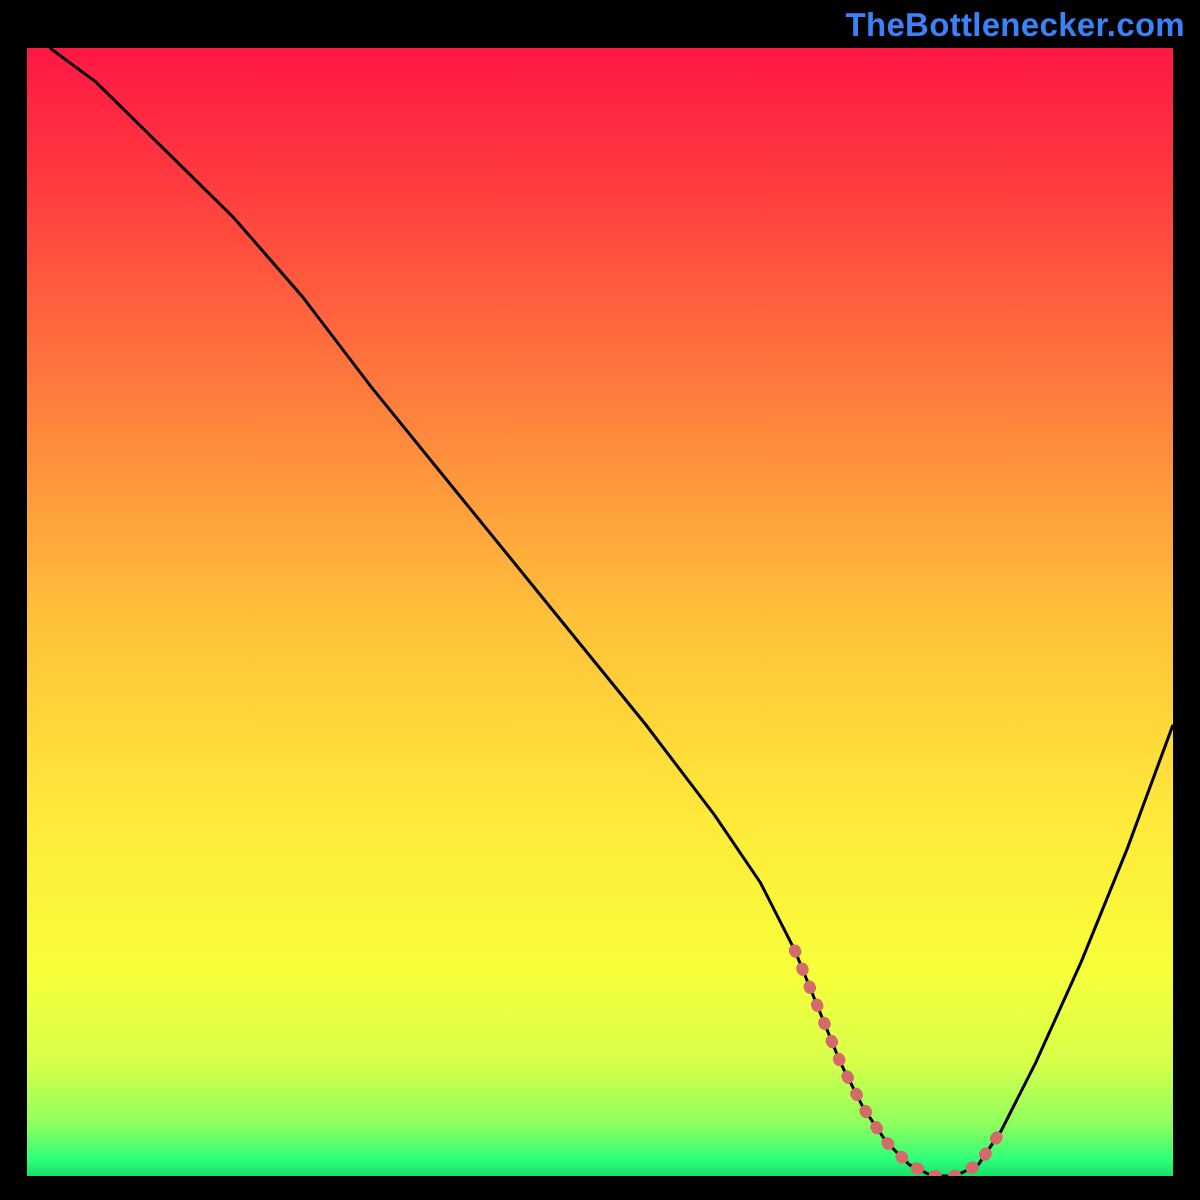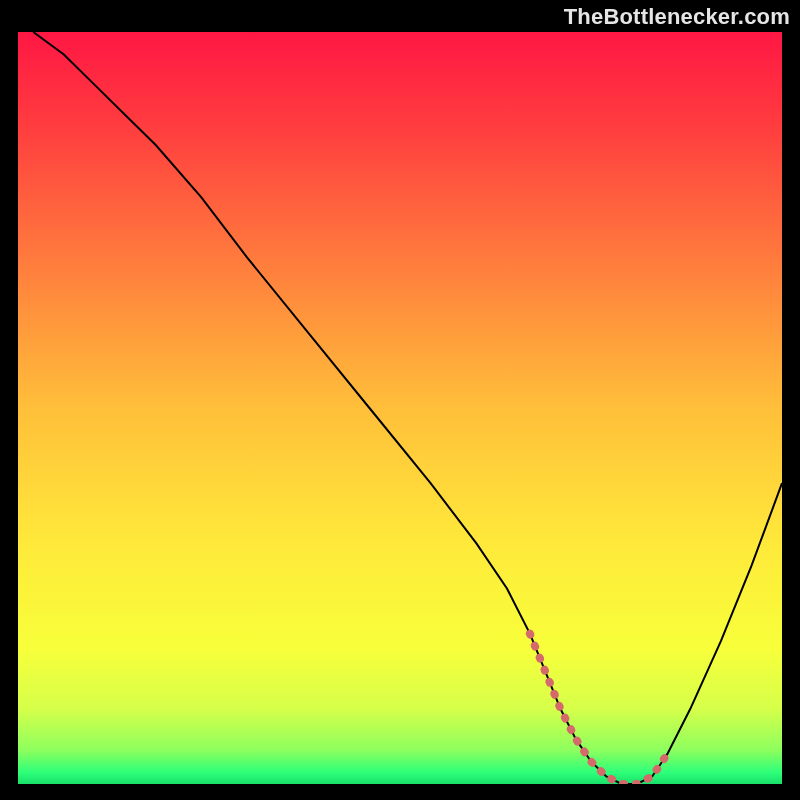--- a/index.html
+++ b/index.html
@@ -14,21 +14,21 @@
   .frame {
     position: relative;
     width: 800px;
     height: 800px;
     background: #000;
   }
   .attribution {
     position: absolute;
     top: 4px;
     right: 10px;
-    color: #e5e5e5;
+    color: #3b82f6;
     font-size: 22px;
     font-weight: 600;
     letter-spacing: 0.2px;
     user-select: none;
   }
   .plot {
     position: absolute;
     left: 18px;
     top: 32px;
     width: 764px;

